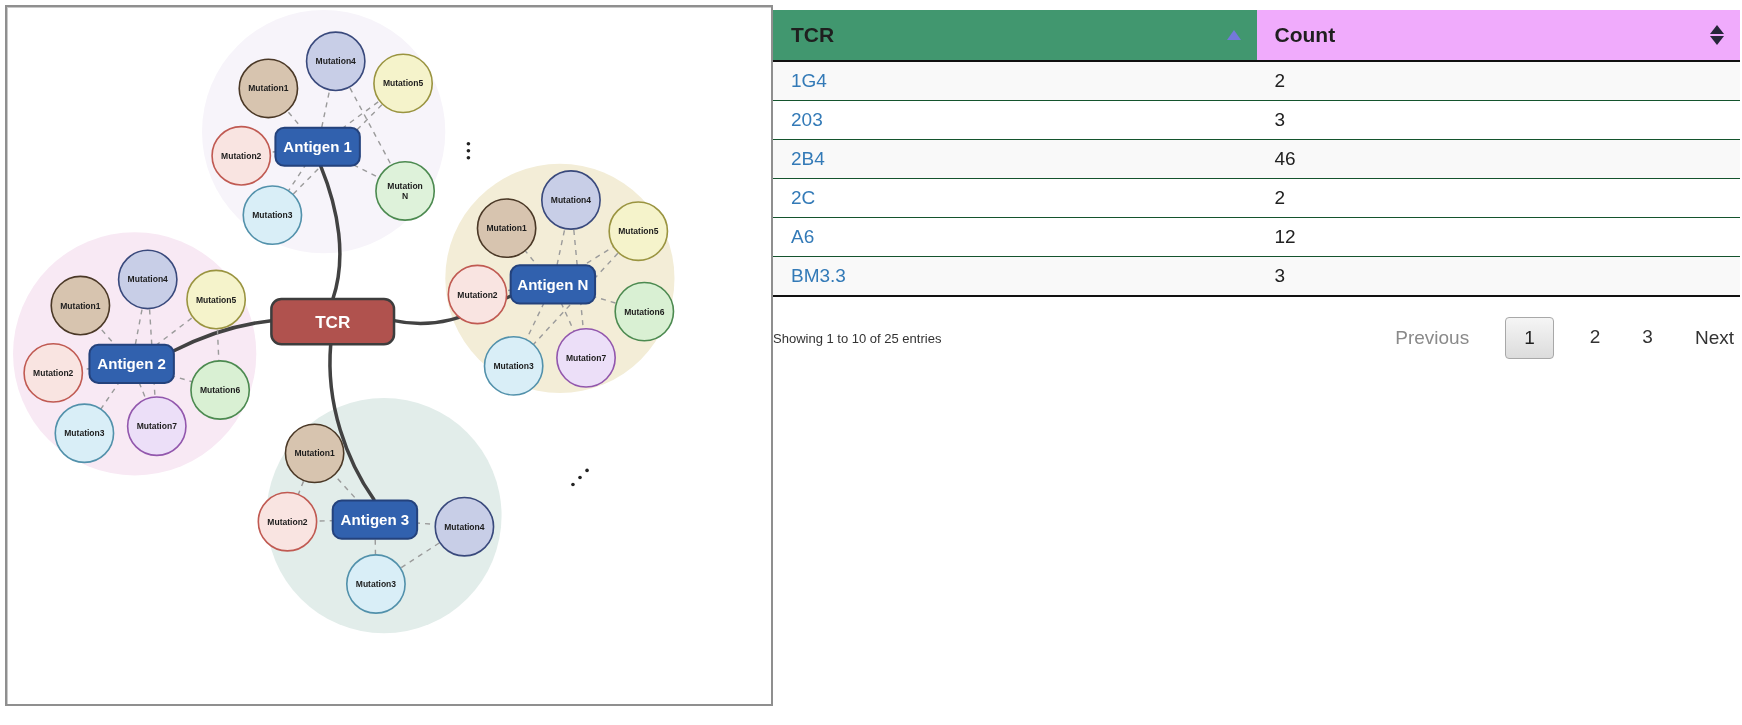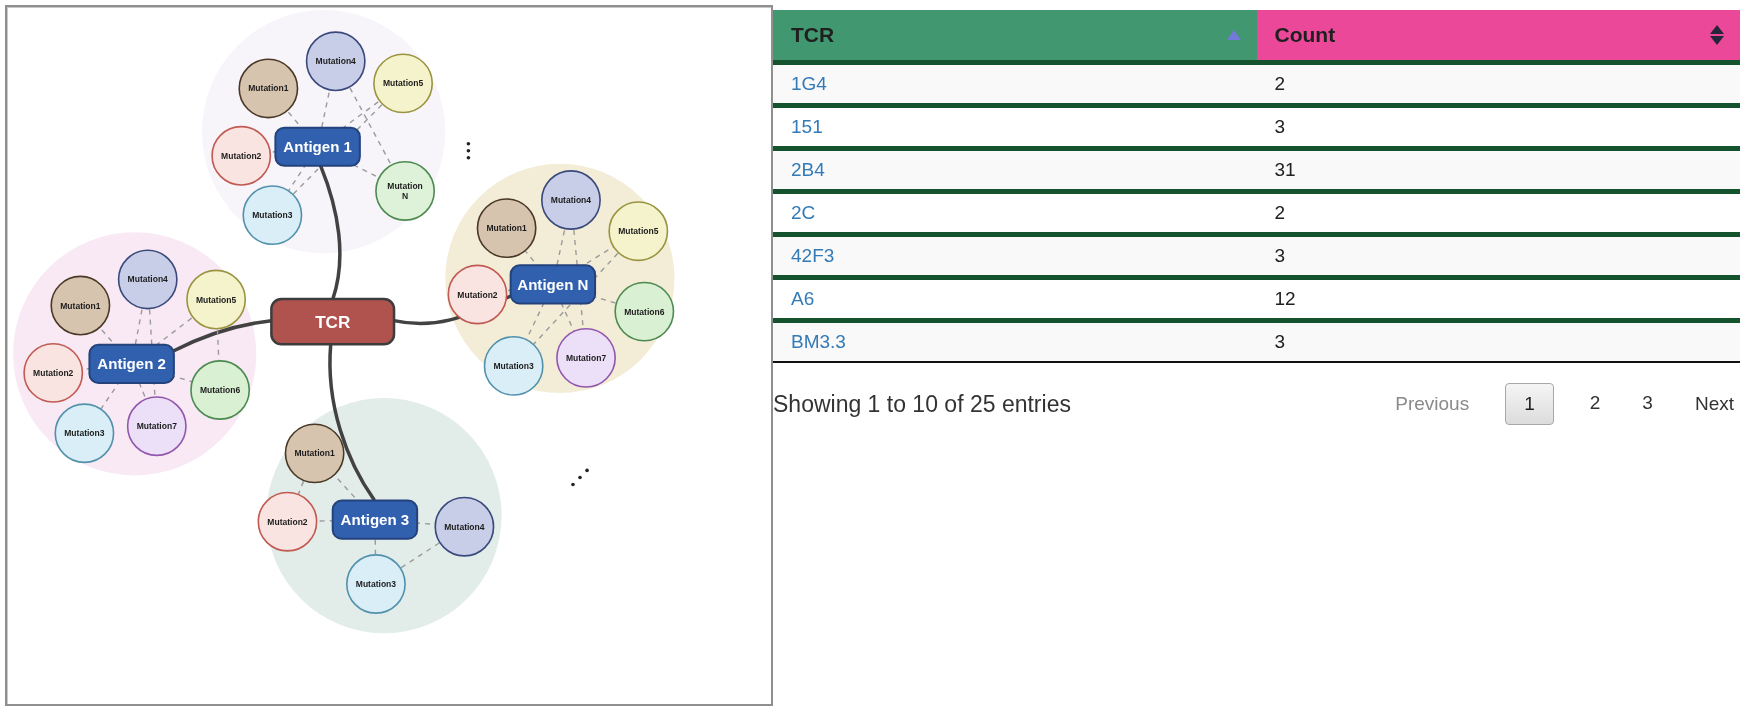--- a/index.html
+++ b/index.html
@@ -21,21 +21,21 @@
   
   .table-wrap{position:absolute;left:773px;top:10px;width:967px;}
   table.tcr-table{width:100%;border-collapse:collapse;border-spacing:0;}
   table.tcr-table th{
     text-align:left;font-size:21px;font-weight:bold;color:#1f1f1f;
     padding:13px 18px;position:relative;border-bottom:2px solid #111;
   }
   th.th-tcr{width:50%;}
   th.th-count{}
   table.tcr-table td{
-    font-size:19px;color:#212121;padding:8px 18px;border-top:5px solid #14532d;
+    font-size:19px;color:#212121;padding:8px 18px;border-top:1px solid #14532d;
   }
   tbody tr.odd{background:#f9f9f9;}
   tbody tr td a{color:#337ab7;text-decoration:none;}
   table.tcr-table{border-bottom:2px solid #111;}
 
   
   .sort-asc{
     position:absolute;right:16px;top:50%;margin-top:-5px;
     width:0;height:0;border-left:7px solid transparent;border-right:7px solid transparent;
     border-bottom:10px solid #7478da;
@@ -49,21 +49,21 @@
   .sort-both .down{
     position:absolute;bottom:1px;left:0;width:0;height:0;
     border-left:7px solid transparent;border-right:7px solid transparent;
     border-top:9px solid #26263a;
   }
 
   
   .table-footer{
     display:flex;justify-content:space-between;align-items:center;margin-top:20px;
   }
-  .dt-info{font-size:23px;color:#333;}
+  .dt-info{font-size:13px;color:#333;}
   .paginate{display:flex;align-items:center;}
   .page-item{font-size:19px;color:#333;padding:9px 6px;margin-left:30px;cursor:pointer;}
   .page-prev{color:#8a8a8a;margin-left:0;cursor:default;}
   .page-current{
     border:1px solid #a8a8a8;border-radius:4px;
     background:linear-gradient(to bottom,#f5f5f5,#dcdcdc);
     padding:9px 18px;color:#1f1f1f;
   }
 </style>
 </head>
@@ -179,49 +179,45 @@
 </div>
 
 <div class="table-wrap">
   <table class="tcr-table">
     <thead>
       <tr>
         <th class="th-tcr" style="background:#41976f;">
           <span>TCR</span>
           <span class="sort-asc"></span>
         </th>
-        <th class="th-count" style="background:#ec4899;">
+        <th class="th-count" style="background:#f0abfc;">
           <span>Count</span>
           <span class="sort-both">
             <span class="up"></span>
               <span class="down"></span>
           </span>
         </th>
       </tr>
     </thead>
     <tbody>
         <tr class="odd">
           <td><a href="#">1G4</a></td>
           <td>2</td>
         </tr>
         <tr>
-          <td><a href="#">151</a></td>
+          <td><a href="#">203</a></td>
           <td>3</td>
         </tr>
         <tr class="odd">
           <td><a href="#">2B4</a></td>
-          <td>31</td>
+          <td>46</td>
         </tr>
         <tr>
           <td><a href="#">2C</a></td>
           <td>2</td>
-        </tr>
-        <tr class="odd">
-          <td><a href="#">42F3</a></td>
-          <td>3</td>
         </tr>
         <tr>
           <td><a href="#">A6</a></td>
           <td>12</td>
         </tr>
         <tr class="odd">
           <td><a href="#">BM3.3</a></td>
           <td>3</td>
         </tr>
       </tbody>

